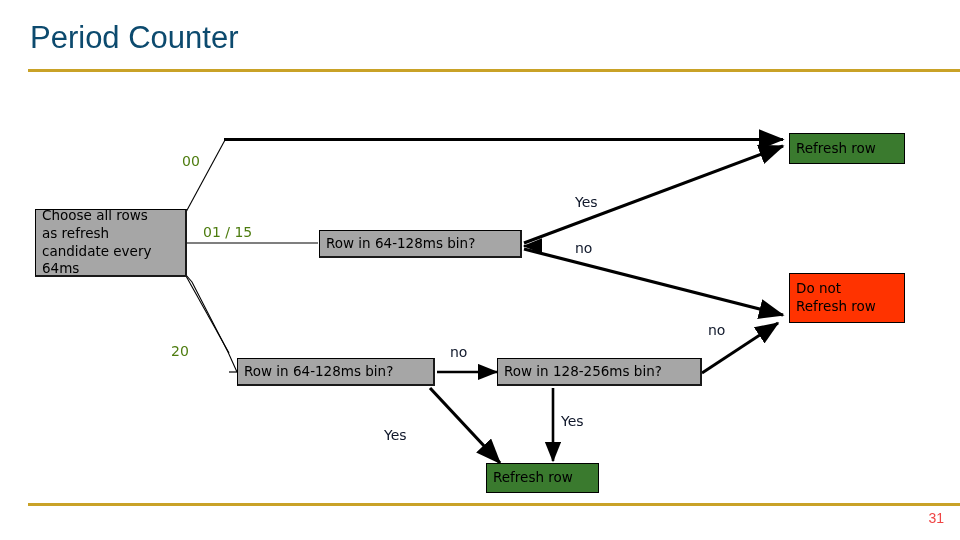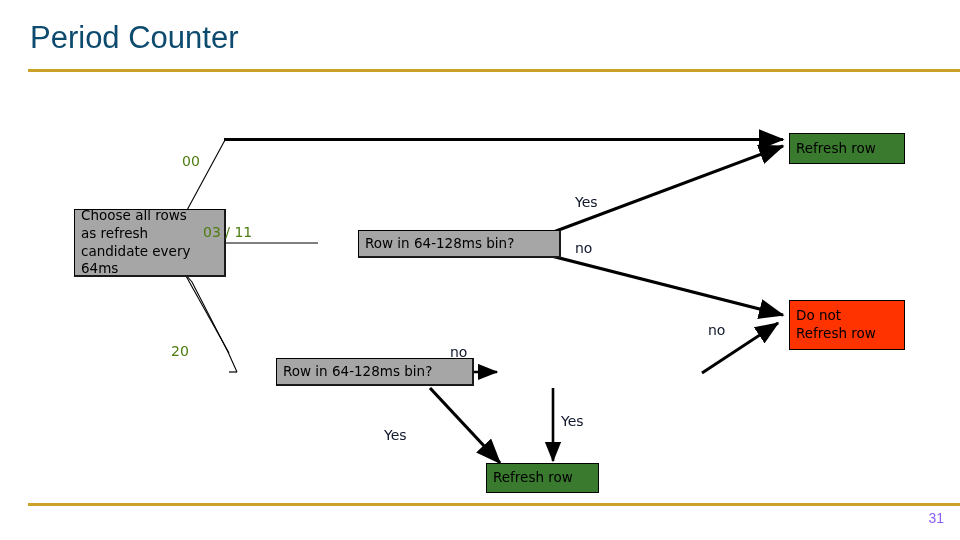--- a/index.html
+++ b/index.html
@@ -51,51 +51,49 @@
     width: 932px;
     height: 3px;
     background: #C9A227;
   }
   #page-number {
     position: absolute;
     right: 16px;
     top: 510px;
     font-family: "Liberation Sans", sans-serif;
     font-size: 14px;
-    color: #8b5cf6;
+    color: #ef4444;
   }
 
   
   .node {
     position: absolute;
     box-sizing: border-box;
     font-family: "DejaVu Sans", sans-serif;
     font-size: 13.5px;
     color: #000000;
     line-height: 1.30;
     padding: 10px 6px;
     border: 1px solid #000000;
     display: flex;
     align-items: center;
     white-space: pre-line;
   }
   .node.gray {
     background: #A6A6A6;
     border-right: 2px solid #1a1a1a;
     border-bottom: 2px solid #1a1a1a;
-    margin-left: 39px;
   }
   .node.green {
     background: #3A7A2E;
     border: 1px solid #000000;
   }
   .node.red {
     background: #FF3300;
     border: 1px solid #000000;
-    margin-top: 27px;
   }
 
   
   .edge-label {
     position: absolute;
     font-family: "DejaVu Sans", sans-serif;
     font-size: 14px;
     color: #0f172a;
     white-space: nowrap;
   }
@@ -172,26 +170,27 @@
 
   <div class="node green" id="n-refresh-top" style="left:789px; top:133px; width:116px; height:31px;">Refresh row</div>
 
   <div class="node gray" id="n-bin-top" style="left:319px; top:230px; width:203px; height:28px;">Row in 64-128ms bin?</div>
 
   <div class="node red" id="n-do-not" style="left:789px; top:273px; width:116px; height:50px;">Do not
 Refresh row</div>
 
   <div class="node gray" id="n-bin-bottom" style="left:237px; top:358px; width:198px; height:28px;">Row in 64-128ms bin?</div>
 
+  <div class="node gray" id="n-bin-128" style="left:497px; top:358px; width:205px; height:28px;">Row in 128-256ms bin?</div>
 
   <div class="node green" id="n-refresh-bottom" style="left:486px; top:463px; width:113px; height:30px;">Refresh row</div>
 
   <div class="edge-label state" style="left:182px; top:153px;">00</div>
 
-  <div class="edge-label state" style="left:203px; top:224px;">03 / 11</div>
+  <div class="edge-label state" style="left:203px; top:224px;">01 / 15</div>
 
   <div class="edge-label state" style="left:171px; top:343px;">20</div>
 
   <div class="edge-label" style="left:575px; top:194px;">Yes</div>
 
   <div class="edge-label" style="left:575px; top:240px;">no</div>
 
   <div class="edge-label" style="left:450px; top:344px;">no</div>
 
   <div class="edge-label" style="left:708px; top:322px;">no</div>

